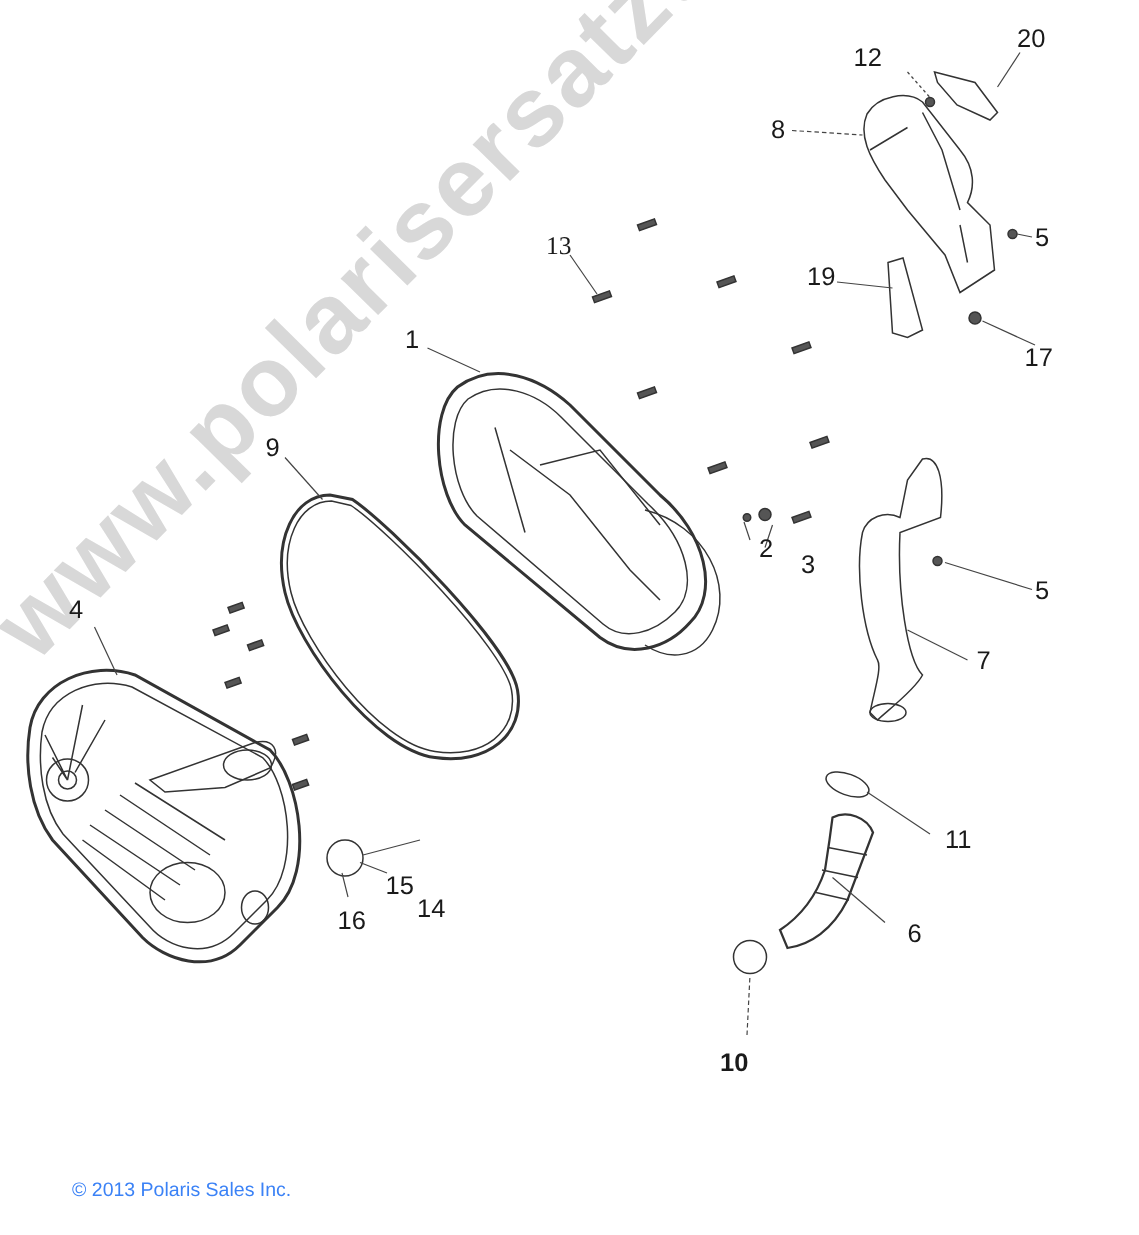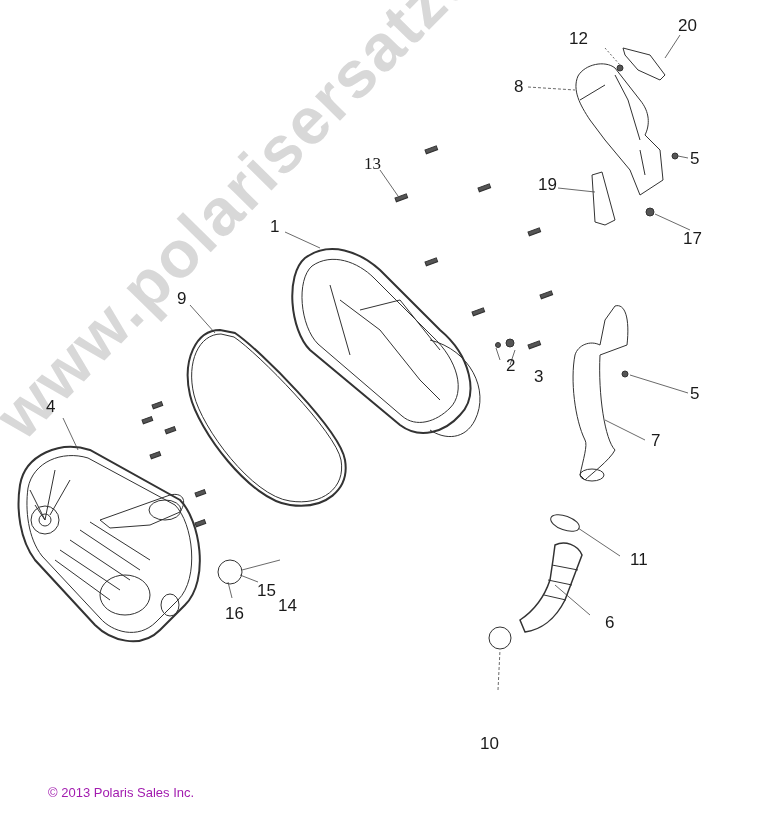--- a/index.html
+++ b/index.html
@@ -1,19 +1,19 @@
 <!DOCTYPE html>
 <html><head>
 <meta charset="utf-8">
 <style>
   html, body { margin:0; padding:0; background:#ffffff; }
   body { width:759px; height:823px; position:relative; overflow:hidden; font-family:"Liberation Sans", sans-serif; }
   #canvas { position:absolute; left:0; top:0; width:759px; height:823px; }
   .callout { position:absolute; font-family:"Liberation Sans", sans-serif; font-size:17px; color:#1a1a1a; line-height:1; }
-  .copyright { position:absolute; left:48px; top:785px; font-family:"Liberation Sans", sans-serif; font-size:13px; color:#a21caf; }
+  .copyright { position:absolute; left:48px; top:785px; font-family:"Liberation Sans", sans-serif; font-size:13px; color:#3b82f6; }
   .watermark { position:absolute; left:-20px; top:400px; width:1000px; transform-origin:0 0; transform:rotate(-45.5deg);
     font-family:"Liberation Sans", sans-serif; font-weight:bold; font-size:66px; letter-spacing:2px;
     color:#d4d4d4; opacity:0.9; white-space:nowrap; pointer-events:none; }
 </style>
 </head>
 <body>
 
 <svg id="canvas" viewBox="0 0 759 823" xmlns="http://www.w3.org/2000/svg">
   <g fill="none" stroke="#333" stroke-width="1">
 
@@ -122,21 +122,21 @@
 <div class="callout" style="left:270px; top:218px;">1</div>
 <div class="callout" style="left:506px; top:357px;">2</div>
 <div class="callout" style="left:534px; top:368px;">3</div>
 <div class="callout" style="left:46px; top:398px;">4</div>
 <div class="callout" style="left:690px; top:150px;">5</div>
 <div class="callout" style="left:690px; top:385px;">5</div>
 <div class="callout" style="left:605px; top:614px;">6</div>
 <div class="callout" style="left:651px; top:432px;">7</div>
 <div class="callout" style="left:514px; top:78px;">8</div>
 <div class="callout" style="left:177px; top:290px;">9</div>
-<div class="callout" style="left:480px; top:735px;">10</div>
+<div class="callout" style="left:480px; top:700px;font-weight:bold;">10</div>
 <div class="callout" style="left:630px; top:551px;">11</div>
 <div class="callout" style="left:569px; top:30px;text-align:center;">12</div>
 <div class="callout" style="left:364px; top:155px;font-family:Liberation Serif, serif;">13</div>
 <div class="callout" style="left:278px; top:556px;margin-top:41px;">14</div>
 <div class="callout" style="left:257px; top:582px;">15</div>
 <div class="callout" style="left:225px; top:605px;">16</div>
 <div class="callout" style="left:683px; top:230px;">17</div>
 <div class="callout" style="left:678px; top:17px;">20</div>
 <div class="callout" style="left:538px; top:176px;">19</div>
 

